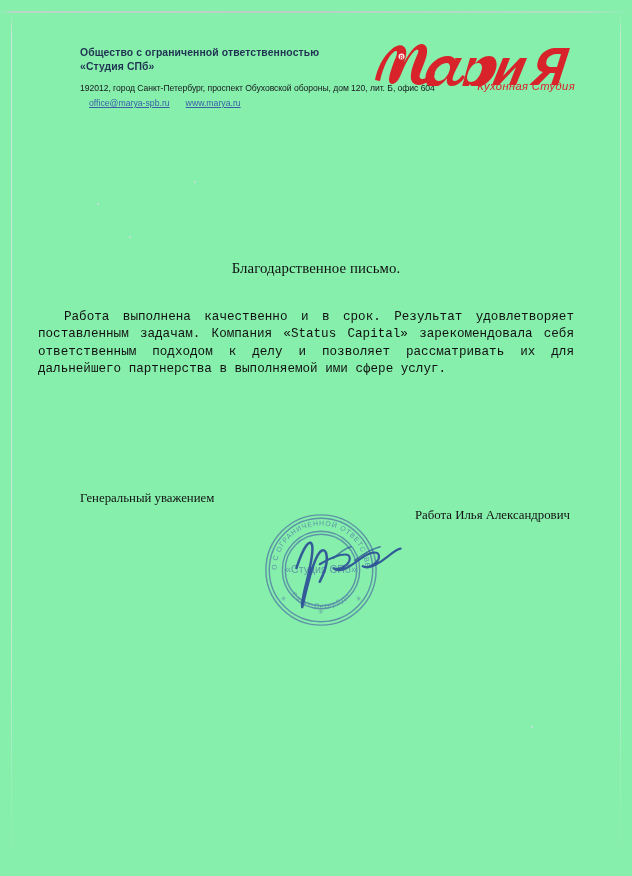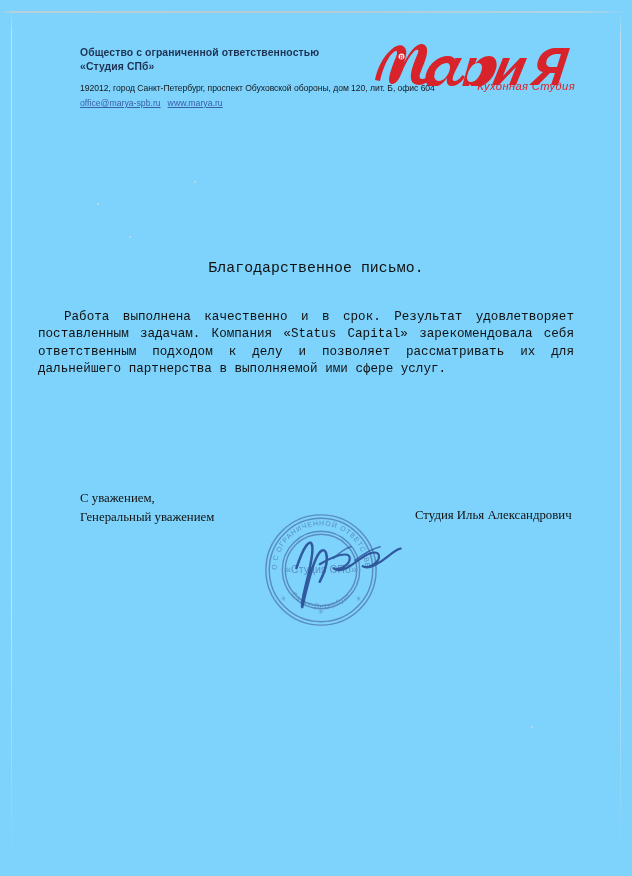--- a/index.html
+++ b/index.html
@@ -9,21 +9,21 @@
     background: #ffffff;
   }
   body {
     font-family: "Liberation Serif", serif;
     color: #1a1a1a;
   }
   .page {
     position: relative;
     width: 632px;
     height: 876px;
-    background: #7dd3fc;
+    background: #86efac;
     overflow: hidden;
   }
 
   
   .scan-edge-top {
     position: absolute;
     left: 0; top: 11px;
     width: 632px; height: 2px;
     background: linear-gradient(to right,
         rgba(255,255,255,0) 0px,
@@ -88,20 +88,21 @@
     margin-top: 2px;
     font-family: "Liberation Sans", sans-serif;
     font-size: 8.7px;
     line-height: 12px;
     white-space: nowrap;
   }
   .contact-links a {
     color: #3a5fa8;
     text-decoration: underline;
     text-underline-offset: 1px;
+    margin-left: 9px;
   }
   .contact-links .gap { display: inline-block; width: 7px; }
 
   
   .logo-block {
     position: absolute;
     left: 372px;
     top: 38px;
     width: 205px;
     height: 62px;
@@ -125,21 +126,21 @@
     white-space: nowrap;
   }
 
   
   .doc-title {
     position: absolute;
     left: 0;
     top: 260px;
     width: 632px;
     text-align: center;
-    font-family: Liberation Mono, monospace;
+    font-family: Liberation Serif, serif;
     font-size: 14.8px;
     color: #101010;
     letter-spacing: .1px;
   }
   .body-text {
     position: absolute;
     left: 38px;
     top: 296px;
     width: 536px;
     font-family: Liberation Mono, monospace;
@@ -250,24 +251,23 @@
         <text x="59" y="41" font-family="Liberation Sans, sans-serif" font-size="9" font-weight="bold" fill="#D8232A" text-anchor="middle">R</text>
       </g>
     </svg>
     <div class="logo-tagline">Кухонная Студия</div>
   </div>
 
   <div class="doc-title">Благодарственное письмо.</div>
   <p class="body-text">Работа выполнена качественно и в срок. Результат удовлетворяет поставленным задачам. Компания «Status Capital» зарекомендовала себя ответственным подходом к делу и позволяет рассматривать их для дальнейшего партнерства в выполняемой ими сфере услуг.</p>
 
   <div class="closing">
-    <div>С уважением,</div>
     <div>Генеральный уважением</div>
   </div>
-  <div class="signer-name">Студия Илья Александрович</div>
+  <div class="signer-name">Работа Илья Александрович</div>
 
   <svg class="stamp" viewBox="0 0 120 120" xmlns="http://www.w3.org/2000/svg">
     <defs>
       <path id="arc-top" d="M 14,60 A 46,46 0 0 1 106,60"></path>
       <path id="arc-bottom" d="M 20,60 A 40,40 0 0 0 100,60"></path>
     </defs>
     <g fill="none" stroke="#4C6FA5" stroke-width="1.5" opacity=".85">
       <circle cx="60" cy="60" r="57"></circle>
       <circle cx="60" cy="60" r="53.5"></circle>
       <circle cx="60" cy="60" r="40"></circle>

